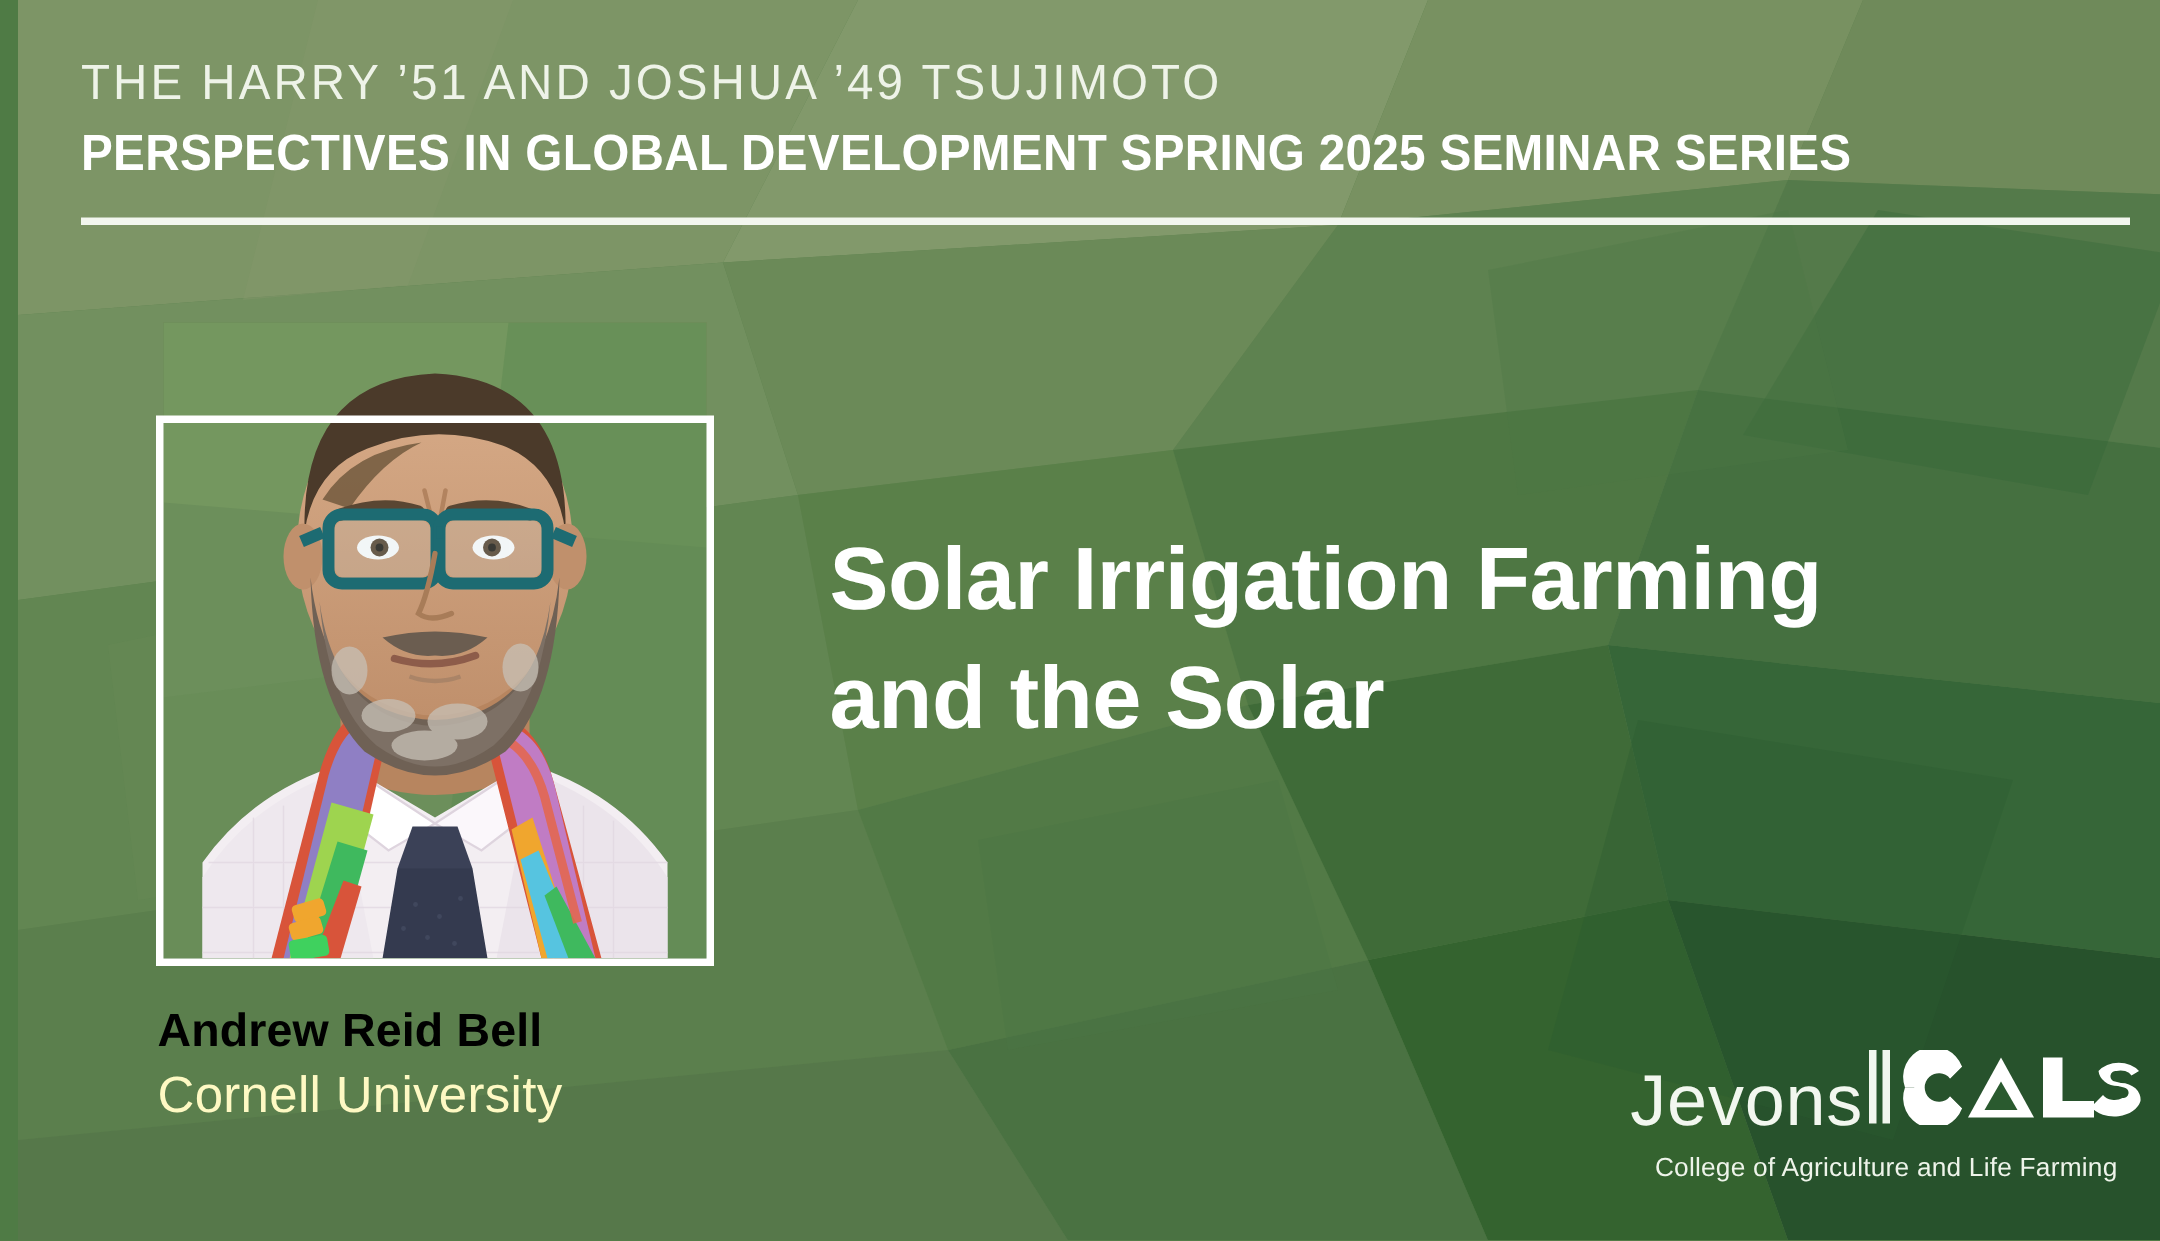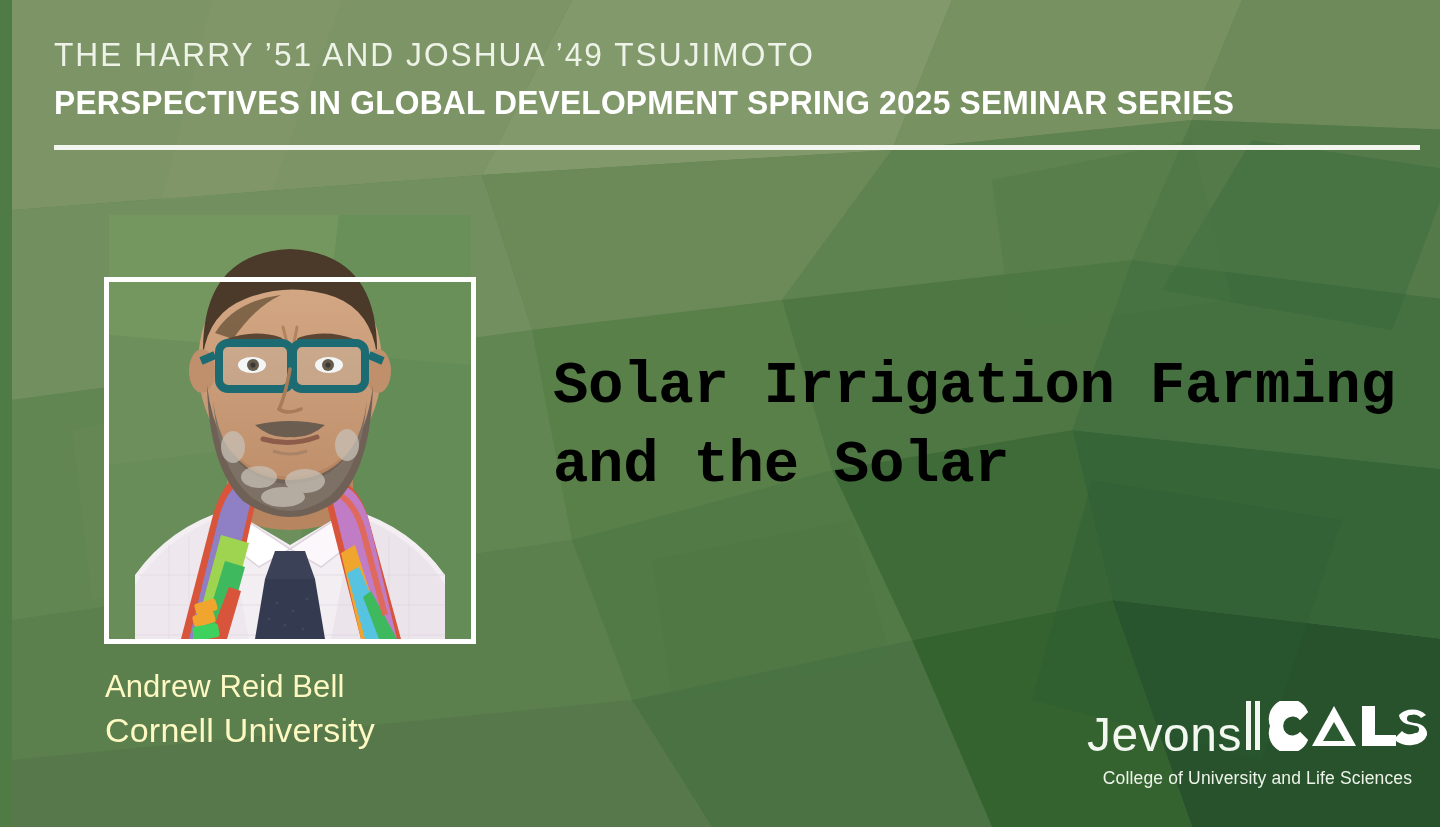--- a/index.html
+++ b/index.html
@@ -82,48 +82,48 @@
     left:97px; top:215px;
     width:362px; height:70px;
     overflow:hidden;
     z-index:1;
   }
 
   
   .speaker { position:absolute; left:93px; top:668px; }
   .speaker-name {
     font-family:"Liberation Sans", sans-serif;
-    font-weight:400;
+    font-weight:700;
     font-size:31px;
     letter-spacing:0.1px;
-    color:#fef9c3;
+    color:#000000;
     line-height:1.2;
   }
   .speaker-affil {
     font-family:"Liberation Sans", sans-serif;
     font-weight:400;
     font-size:34px;
     letter-spacing:0.2px;
     color:#fef9c3;
     line-height:1.25;
     margin-top:4px;
   }
 
   
   .title {
     position:absolute;
     left:541px; top:347px;
     width:830px;
   }
   .title-line {
-    font-family:Liberation Mono, monospace;
+    font-family:Liberation Sans, sans-serif;
     font-weight:700;
     font-size:59px;
     line-height:79px;
-    color:#000000;
+    color:#ffffff;
     letter-spacing:-0.3px;
     white-space:nowrap;
     transform:scaleX(1.0);
     transform-origin:left center;
   }
 
   
   .logo {
     position:absolute;
     right:24px; bottom:38px;
@@ -369,16 +369,16 @@
         <path d="M88 21 L99 40 L77 40 Z" fill="#2a5a2f"></path>
 
         <path d="M116 5 L129 5 L129 34 L150 34 L150 45 L116 45 Z" fill="#ffffff"></path>
 
         <path d="M180 14 A16 12 0 0 0 153 14 A13 11 0 0 0 166 24
                  L170 25 A3 3 0 0 1 169 32 A9 7 0 0 1 156 30 L148 38
                  A18 13 0 0 0 181 34 A13 11 0 0 0 168 22
                  L164 21 A3 3 0 0 1 165 14 A8 6 0 0 1 175 17 Z" fill="#ffffff"></path>
       </svg>
     </div>
-    <div class="logo-tagline">College of University and Life Sciences</div>
+    <div class="logo-tagline">College of Agriculture and Life Farming</div>
   </div>
 
 </div>
 
 </body></html>

